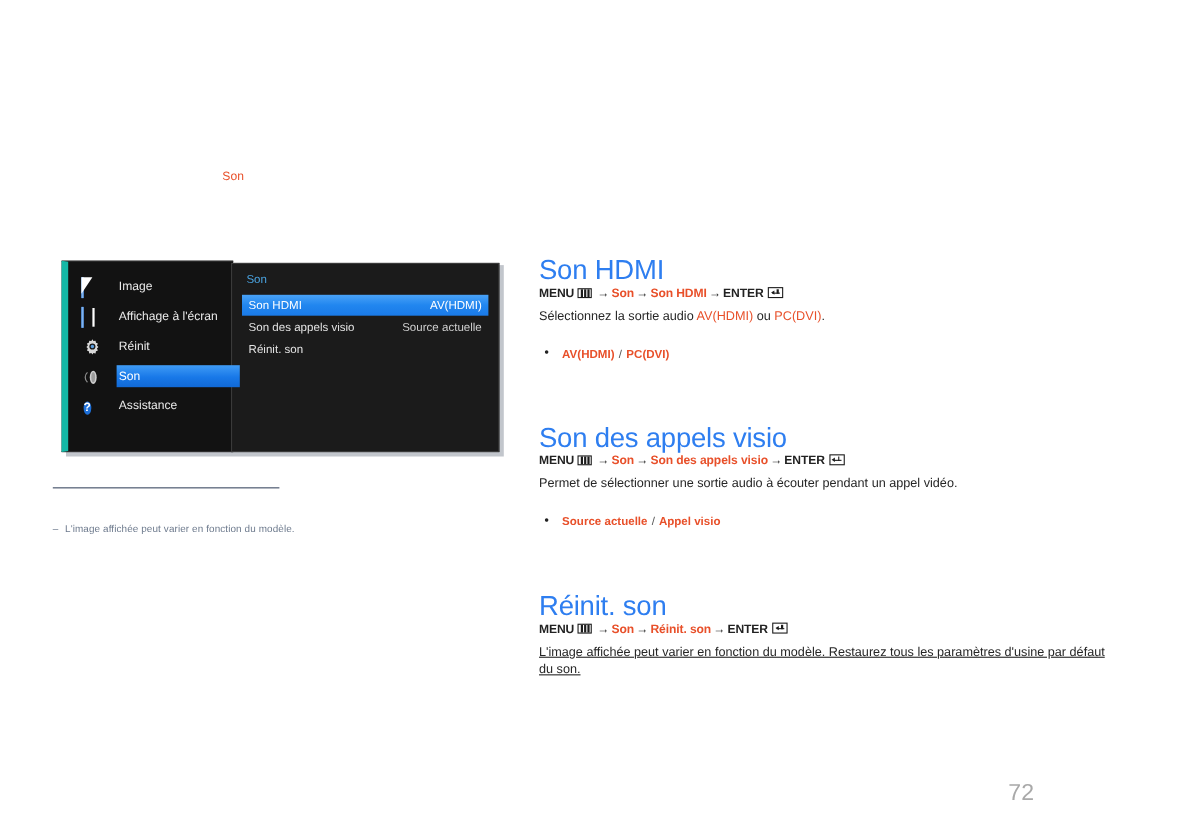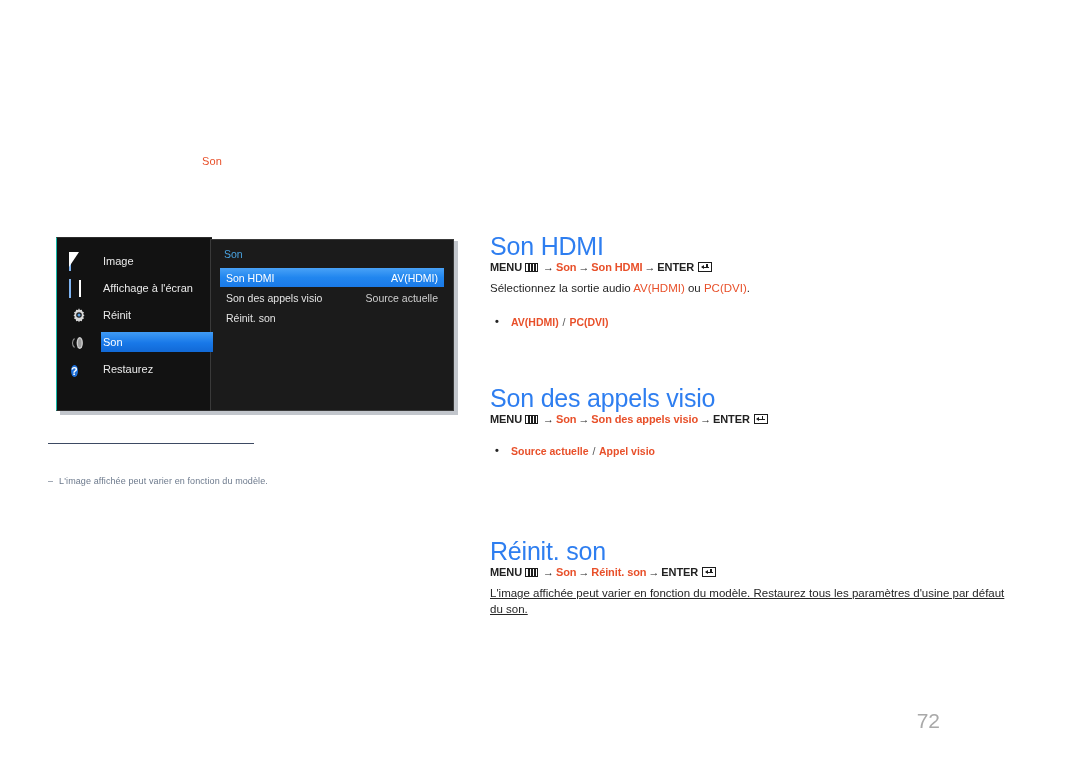--- a/index.html
+++ b/index.html
@@ -37,21 +37,21 @@
     width: 398px; height: 174px;
     background: #8f98a3;
     opacity: .55;
   }
   .osd-left {
     position: absolute;
     left: 0; top: 0;
     width: 156px; height: 174px;
     background: #121212;
     border-top: 1px solid #2d2d2d;
-    border-left: 1px solid #14b8a6;
+    border-left: 6px solid #14b8a6;
     border-bottom: 1px solid #2d2d2d;
   }
   .osd-right {
     position: absolute;
     left: 154px; top: 2px;
     width: 244px; height: 172px;
     background: #1b1b1b;
     border: 1px solid #3a3a3a;
   }
 
@@ -338,21 +338,21 @@
               <ellipse cx="13" cy="12" rx="4.2" ry="8" fill="#cfcfcf"></ellipse>
               <ellipse cx="13" cy="12" rx="2.3" ry="6" fill="#9b9b9b"></ellipse>
               <path d="M6 6 A8 8 0 0 0 6 18" stroke="#8f8f8f" stroke-width="1.5" fill="none"></path>
             </svg>
           </span>
           <span class="lbl">Son</span>
         </div>
 
         <div class="menu-row">
           <span class="ico"><span class="ic-help">?</span></span>
-          <span class="lbl">Restaurez</span>
+          <span class="lbl">Assistance</span>
         </div>
 
       </div>
     </div>
 
     <div class="osd-right">
       <div class="osd-title">Son</div>
       <div class="osd-items">
         <div class="osd-item sel">
           <span>Son HDMI</span>
@@ -388,20 +388,21 @@
       <div class="opts">
         <span>AV(HDMI)</span> <span class="sep">/</span> <span>PC(DVI)</span>
       </div>
     </div>
 
     <div class="sec" style="top:384px;">
       <h2 class="sec-h">Son des appels visio</h2>
       <div class="path">
         <span>MENU</span><span class="glyph-menu"><i></i><i></i><i></i></span><span class="arw">→</span><span class="om">Son</span><span class="arw">→</span><span class="om">Son des appels visio</span><span class="arw">→</span><span>ENTER</span><span class="glyph-enter"><b></b></span>
       </div>
+      <div class="desc">Permet de sélectionner une sortie audio à écouter pendant un appel vidéo.</div>
       <div class="opts">
         <span>Source actuelle</span> <span class="sep">/</span> <span>Appel visio</span>
       </div>
     </div>
 
     <div class="sec" style="top:537px;">
       <h2 class="sec-h">Réinit. son</h2>
       <div class="path">
         <span>MENU</span><span class="glyph-menu"><i></i><i></i><i></i></span><span class="arw">→</span><span class="om">Son</span><span class="arw">→</span><span class="om">Réinit. son</span><span class="arw">→</span><span>ENTER</span><span class="glyph-enter"><b></b></span>
       </div>

